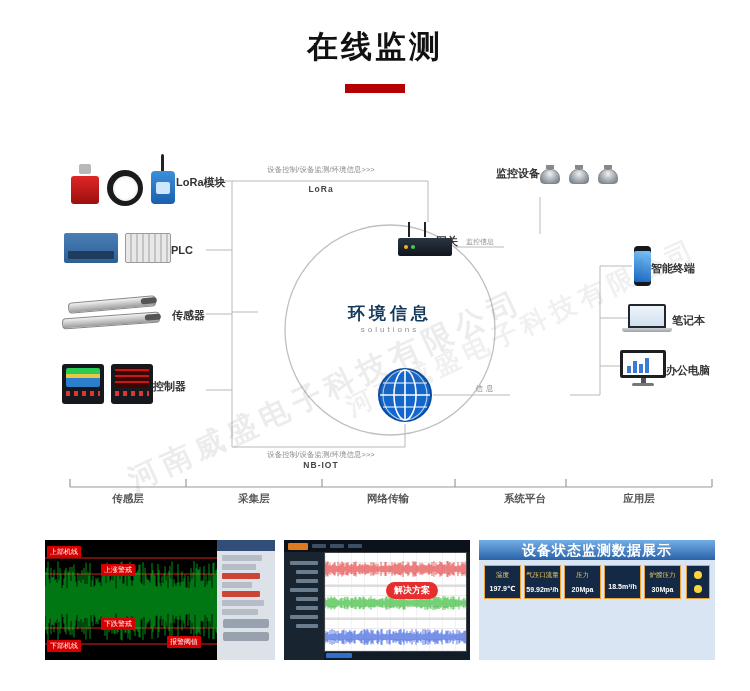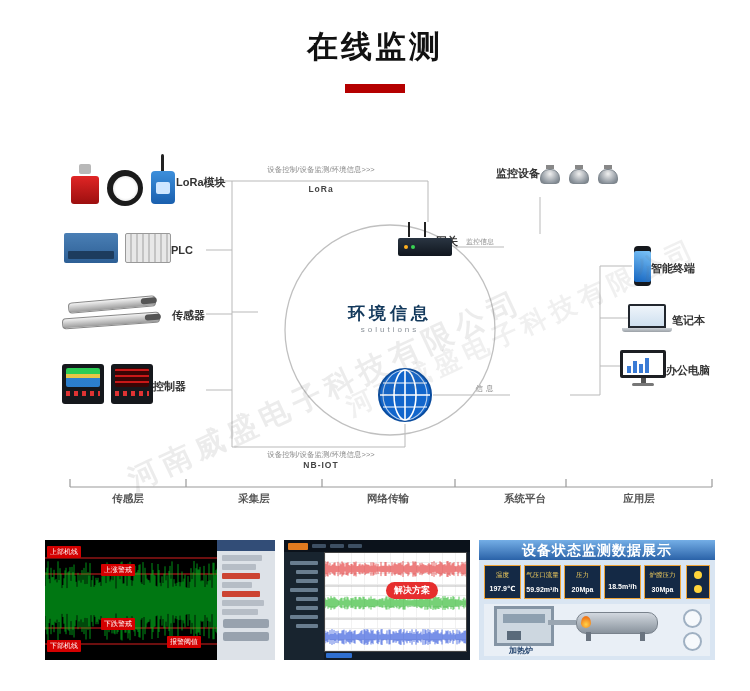--- a/index.html
+++ b/index.html
@@ -435,27 +435,16 @@
         </div>
         <div class="metric">
           <div class="m-label">炉膛压力</div>
           <div class="m-value">30Mpa</div>
         </div>
       </div>
       <div class="m-lights">
         <span class="dot-y"></span>
         <span class="dot-y"></span>
       </div>
-      <div class="st-scene">
-        <div class="machine"></div>
-        <div class="pipe"></div>
-        <div class="cylinder"></div>
-        <div class="flame"></div>
-        <span class="leg l1"></span>
-        <span class="leg l2"></span>
-        <span class="ring r1"></span>
-        <span class="ring r2"></span>
-        <div class="furnace-label">加热炉</div>
-      </div>
     </div>
   </div>
 
 </div>
 
 </body></html>

